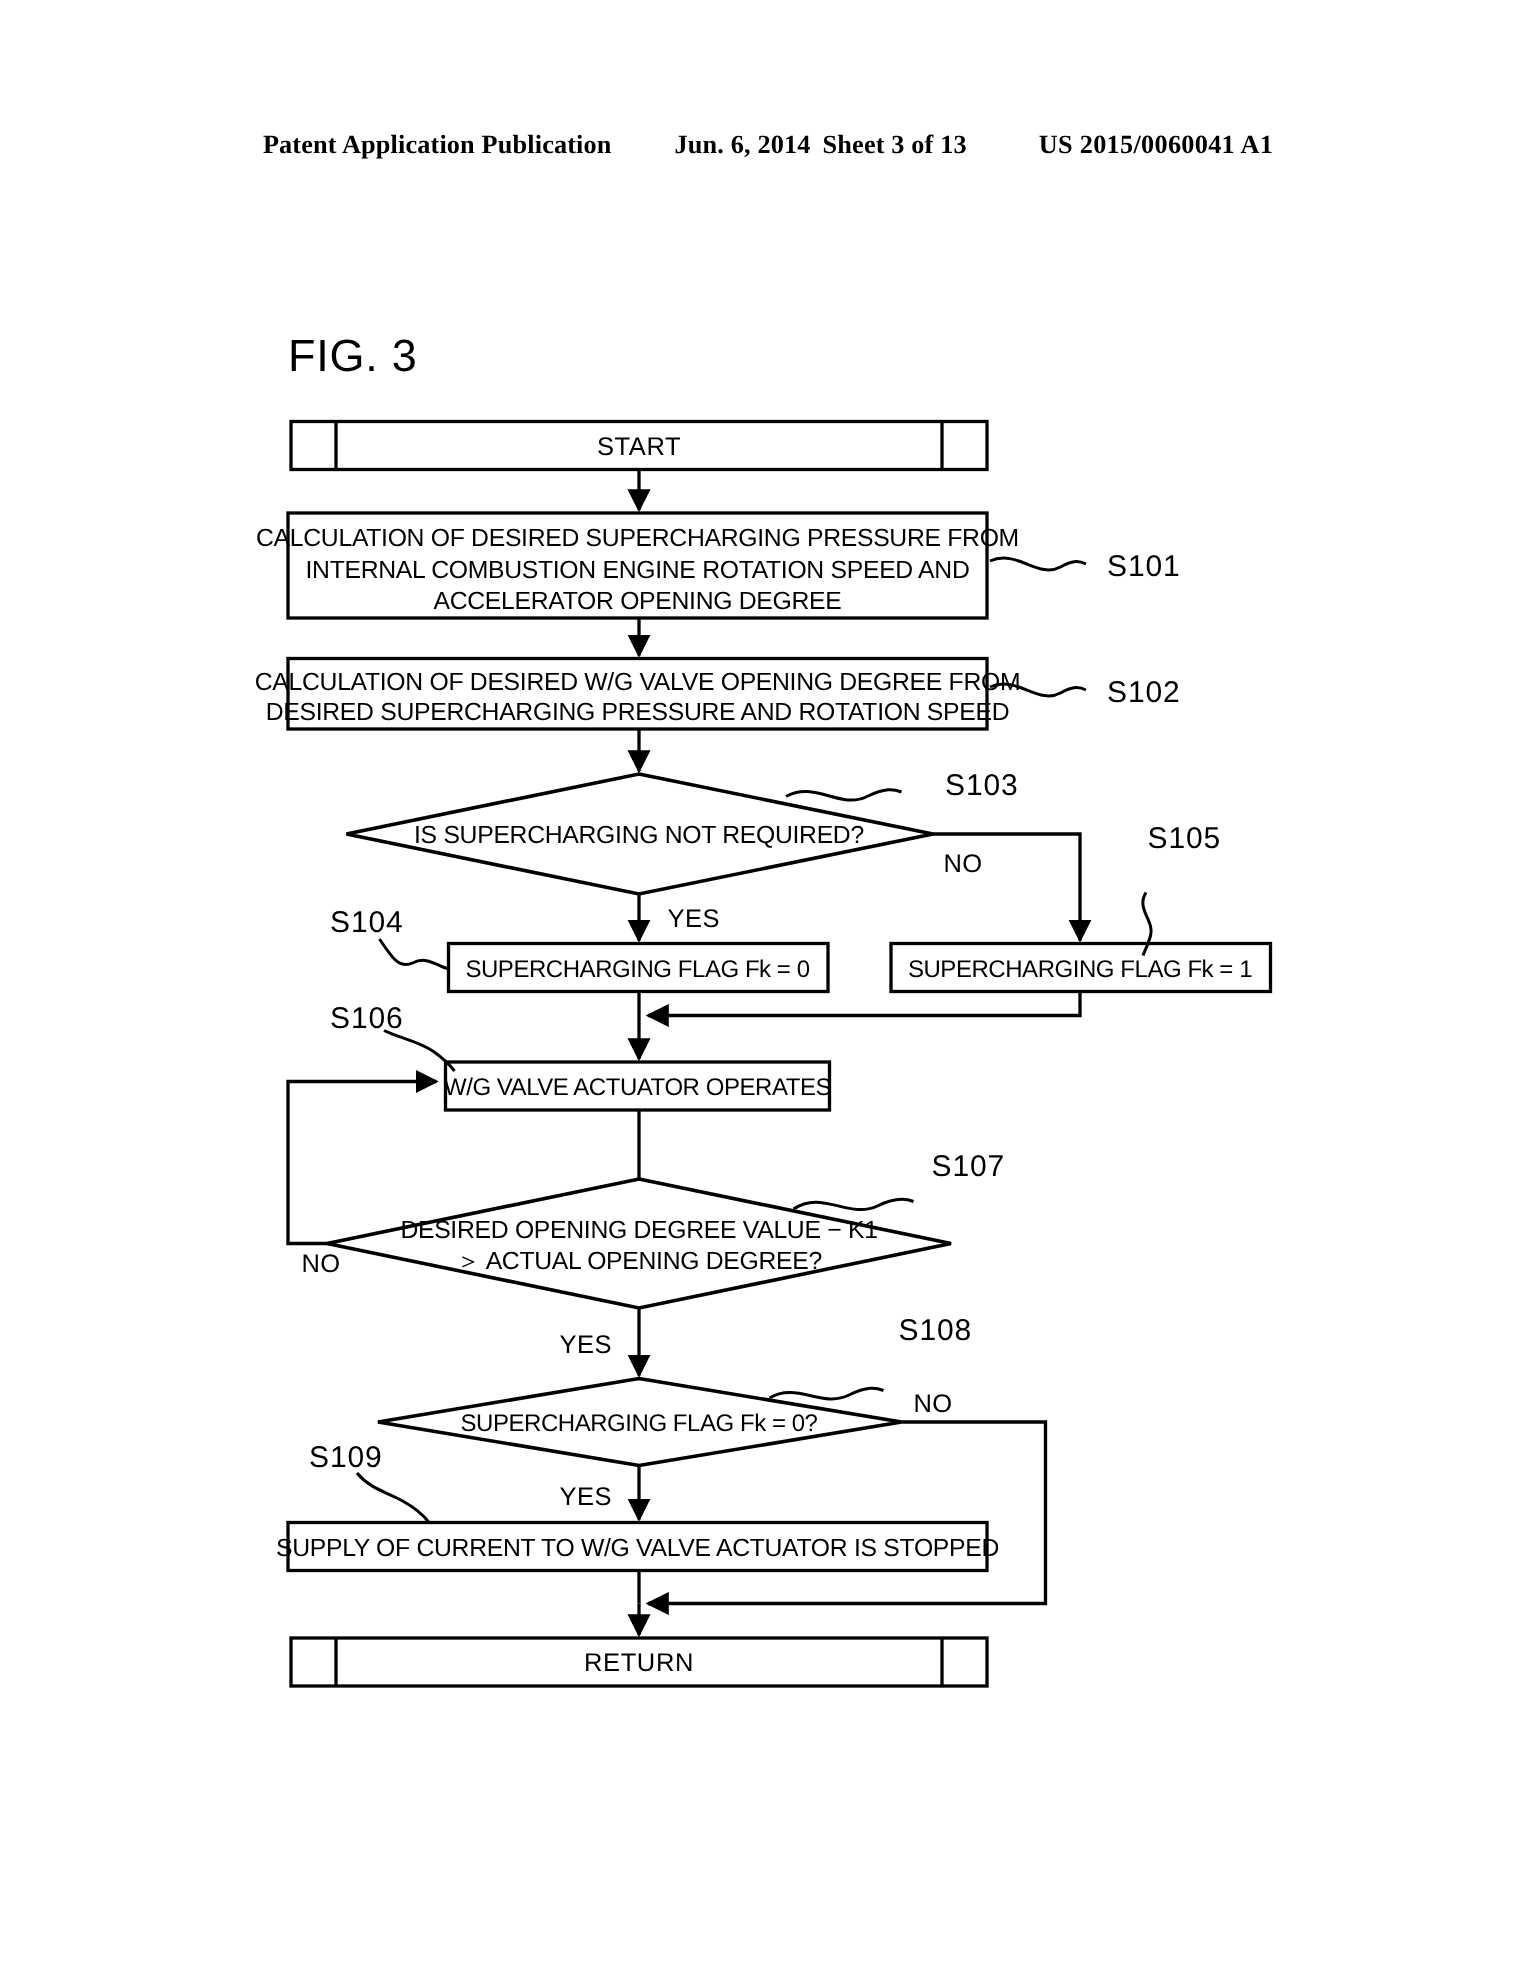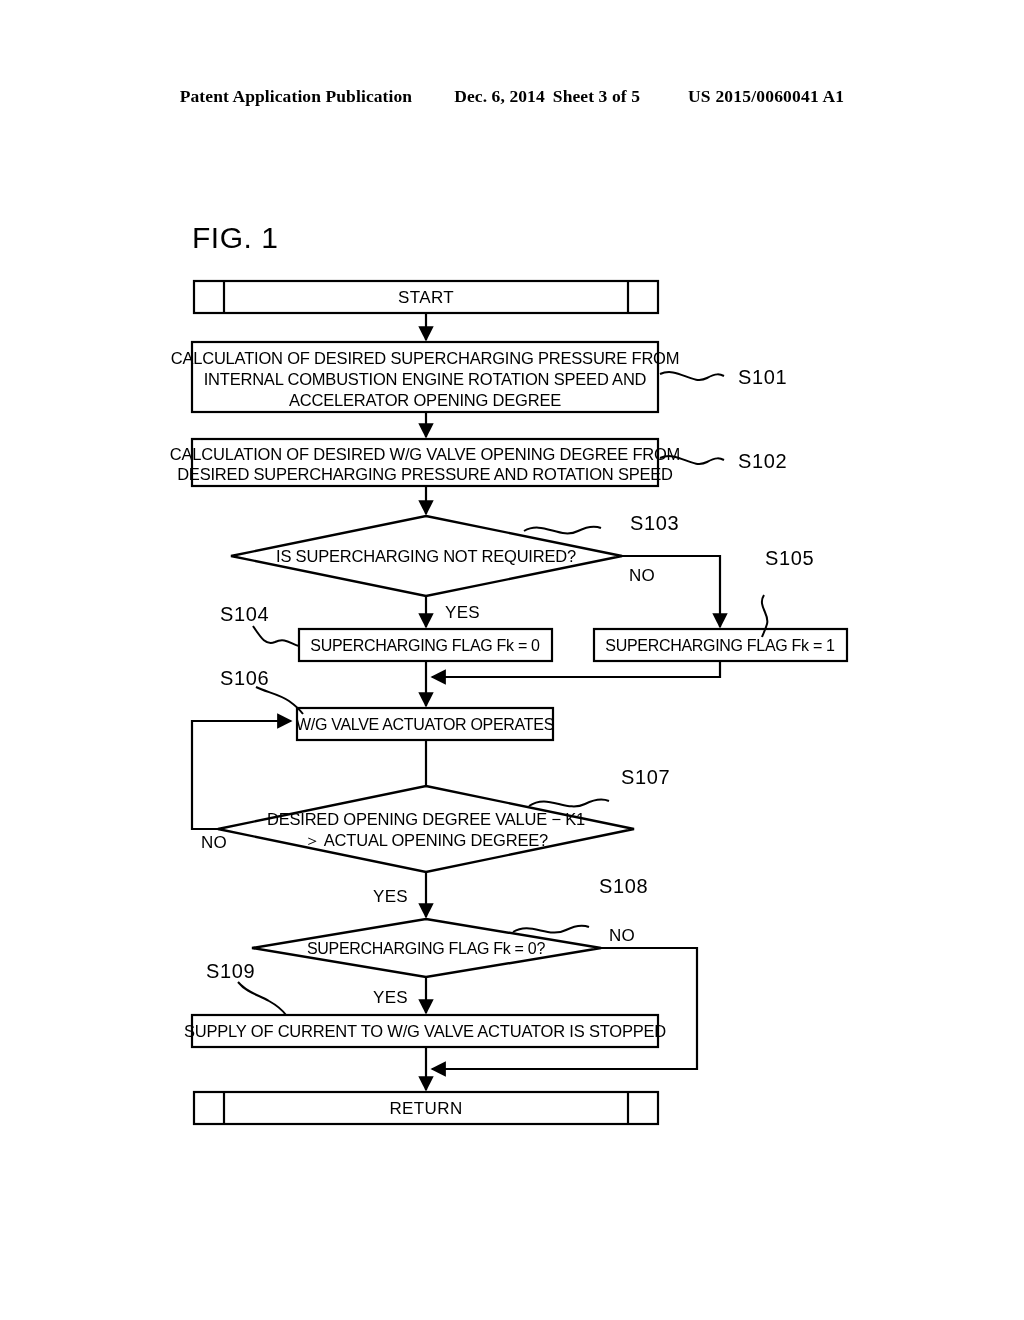--- a/index.html
+++ b/index.html
@@ -114,26 +114,26 @@
     stroke-width: 2.0;
   }
 </style>
 </head>
 <body>
 
 <div class="page">
 
   <div class="header">
     <span class="pub">Patent Application Publication</span>
-    <span class="date">Dec. 6, 2014</span>
-    <span class="sheet">Sheet 3 of 5</span>
+    <span class="date">Jun. 6, 2014</span>
+    <span class="sheet">Sheet 3 of 13</span>
     <span class="patno">US 2015/0060041 A1</span>
   </div>
 
-  <div class="fig-title">FIG. 1</div>
+  <div class="fig-title">FIG. 3</div>
 
   <svg class="flow" viewBox="0 0 1024 1320">
     <defs>
       <marker id="arrow" viewBox="0 0 10 10" refX="9" refY="5" markerWidth="7" markerHeight="7" orient="auto-start-reverse">
         <path d="M 0 0 L 10 5 L 0 10 z" fill="#000000"></path>
       </marker>
     </defs>
 
     <g>
       <rect class="box" x="194" y="281" width="464" height="32"></rect>

